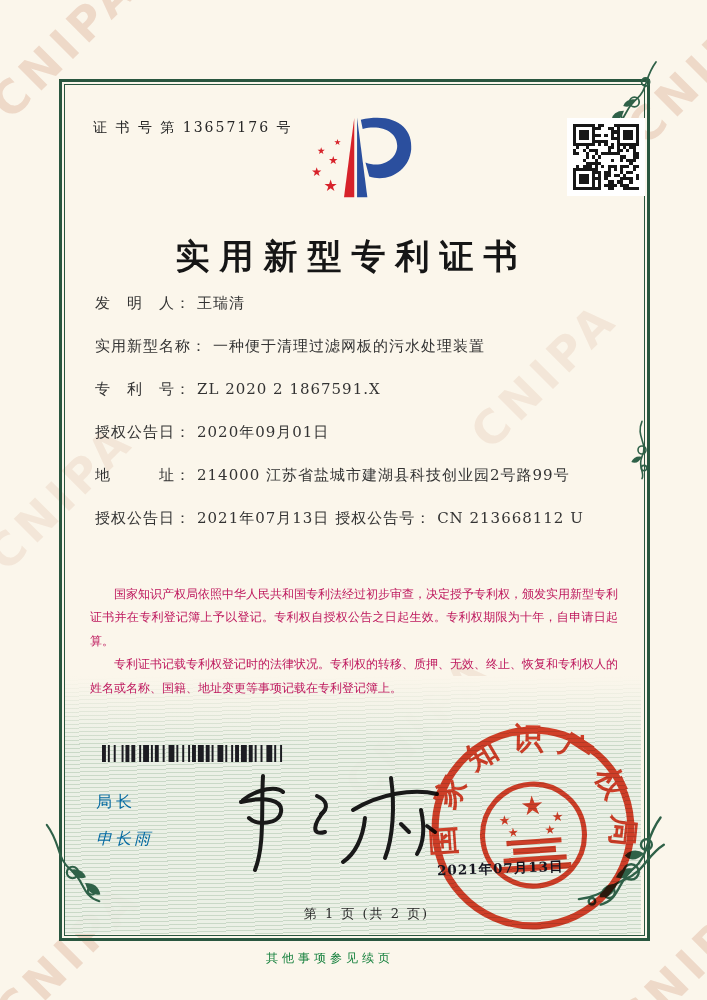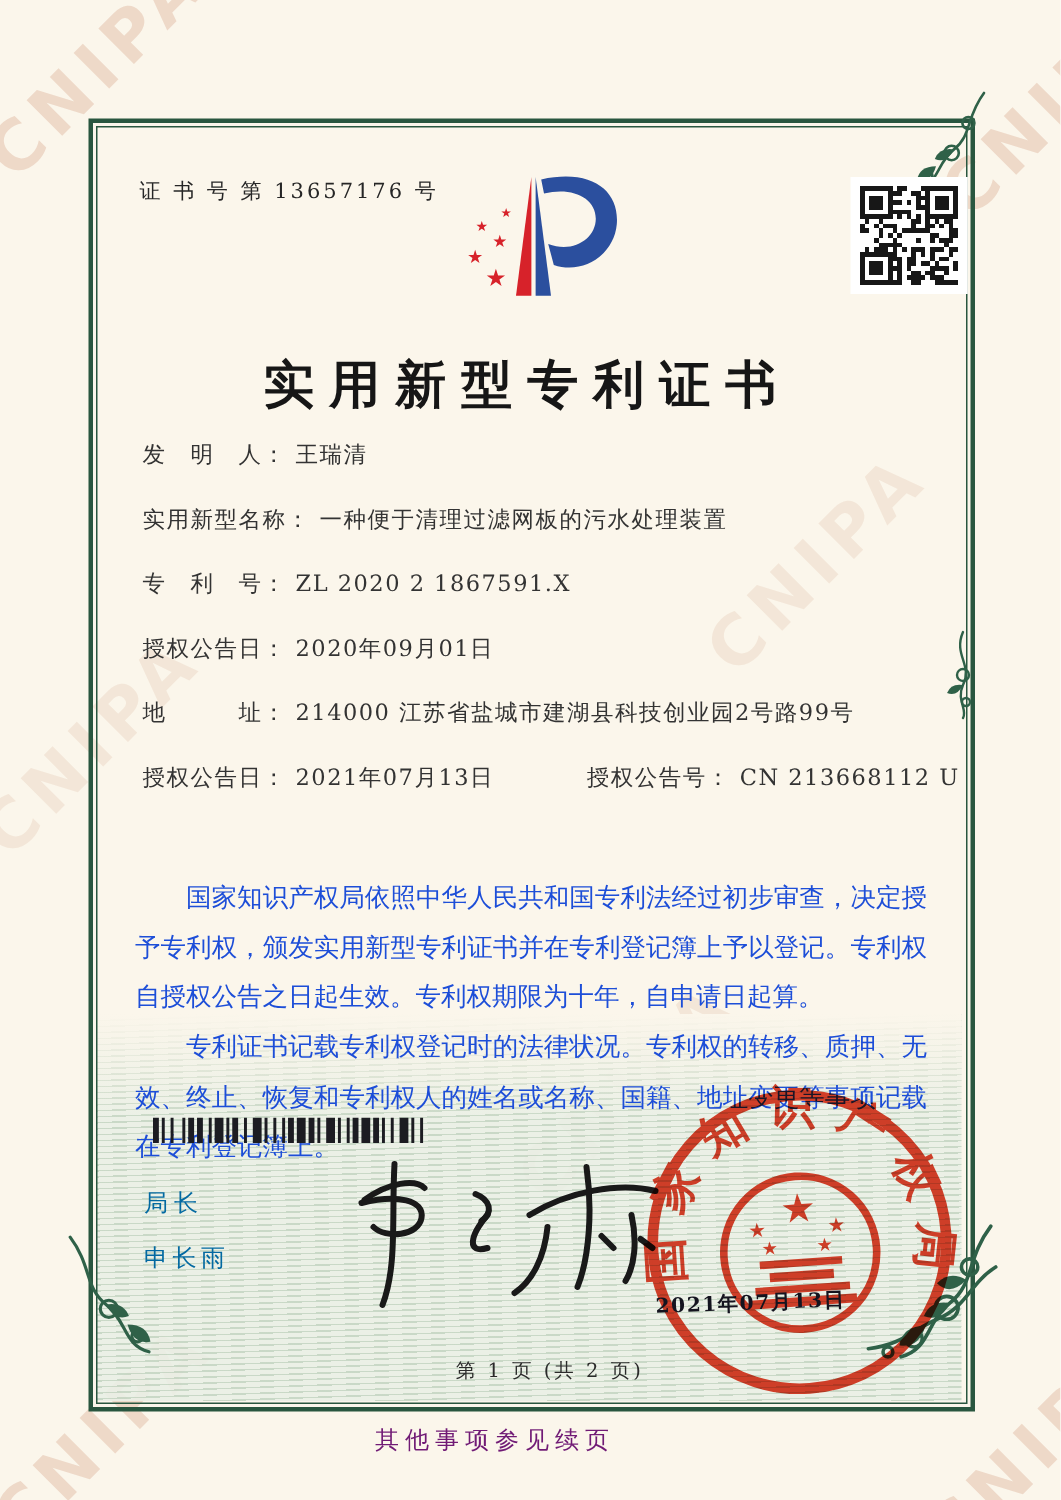--- a/index.html
+++ b/index.html
@@ -44,45 +44,45 @@
   .title{
     position:absolute; left:59px; top:209px; width:585px;
     text-align:center; font-size:34px; font-weight:700;
     letter-spacing:10px; color:#161616;margin-top:25px;
   }
   
   .fields{position:absolute; left:95px; top:294px; width:525px;}
   .field-row{height:43px; font-size:15px; letter-spacing:1px; color:#333; white-space:nowrap;}
   .field-row .lab{color:#333;}
   .field-row .val{margin-left:6px; color:#333;}
-  .field-row .pair2{margin-left:56px;}
+  .field-row .pair2{}
   
   .paras{
     position:absolute; left:90px; top:583px; width:528px;
-    font-size:17px; line-height:1.95; text-align:justify; color:#1d4ed8;
+    font-size:12px; line-height:1.95; text-align:justify; color:#be185d;
   }
   .paras p{margin:0; text-indent:2em;}
   
   .barcode{position:absolute; left:102px; top:745px; width:182px; height:17px;}
   .duty{position:absolute; left:96px; top:792px; font-size:16px; letter-spacing:4px; color:#0369a1;}
-  .duty .name{margin-top:16px; letter-spacing:3px;}
+  .duty .name{margin-top:16px; letter-spacing:3px;font-style:italic;}
   .signature{position:absolute; left:225px; top:766px; width:235px; height:118px;}
   .seal{position:absolute; left:426px; top:721px; width:214px; height:214px;
         mix-blend-mode:multiply; opacity:.95;}
   .seal-date{
     position:absolute; left:437px; top:860px; font-size:13.5px;
     letter-spacing:1px; color:#14141f; transform:rotate(-2deg); font-weight:700;
   }
   .page-indicator{
     position:absolute; left:74px; top:905px; width:585px; text-align:center;
     font-size:13px; letter-spacing:2px; color:#2a2a2a;
   }
   .footer-note{
     position:absolute; left:0; top:950px; width:660px; text-align:center;
-    font-size:16px; letter-spacing:4px; color:#701a75;
+    font-size:12px; letter-spacing:4px; color:#15803d;
   }
 </style>
 </head>
 <body>
 
 <div class="page">
 
   <span class="wm" style="left:-28px; top:18px;">CNIPA</span>
   <span class="wm" style="left:608px; top:44px;">CNIPA</span>
   <span class="wm light" style="left:-32px; top:470px;">CNIPA</span>

